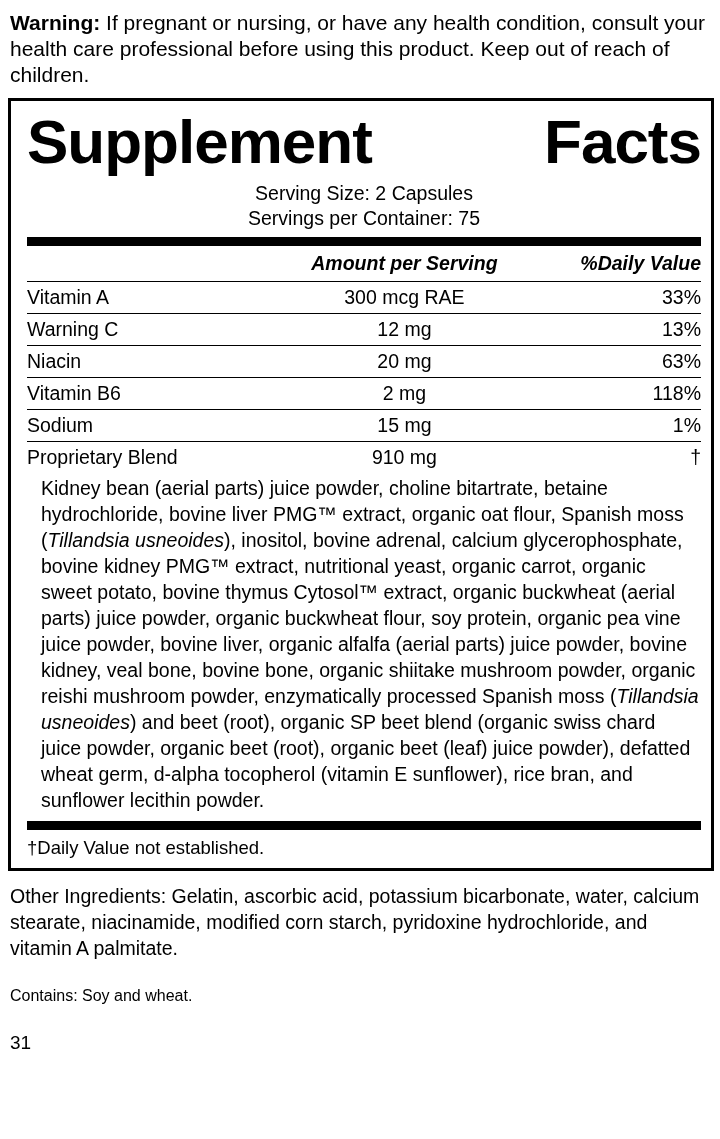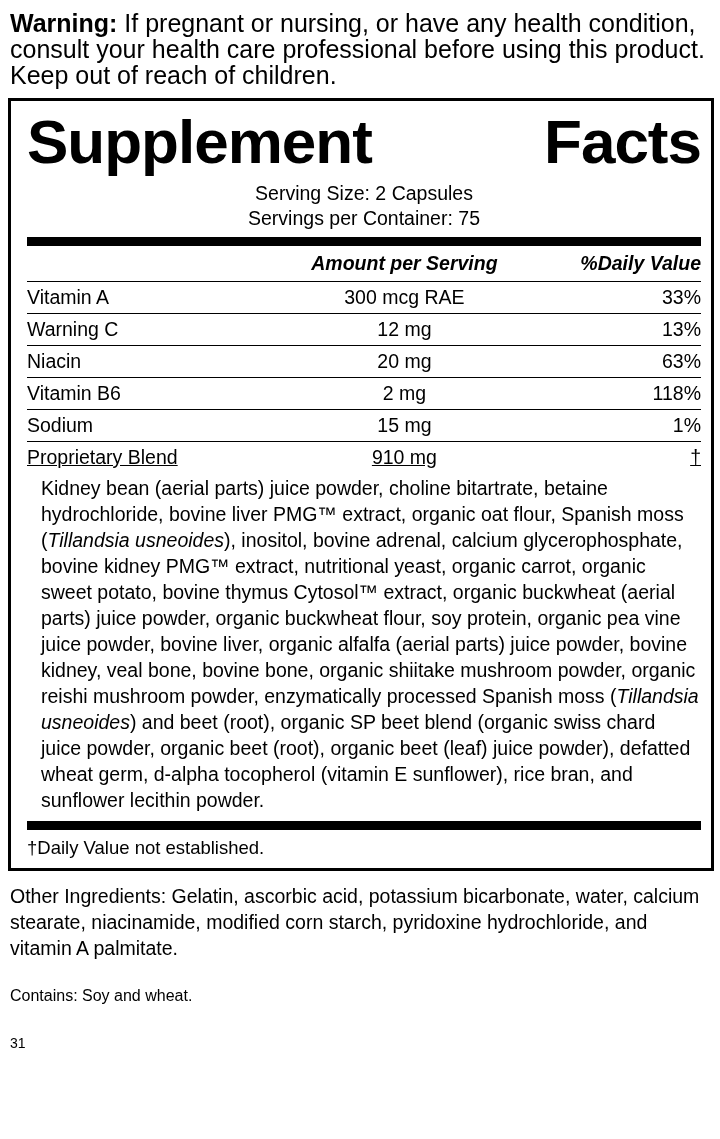--- a/index.html
+++ b/index.html
@@ -17,21 +17,21 @@
   .page {
     width: 720px;
     height: 1139px;
     box-sizing: border-box;
     padding: 8px 8px 0 8px;
     position: relative;
   }
 
   
   .warning {
-    font-size: 25px;
+    font-size: 21px;
     line-height: 26px;
     margin: 2px 16px 10px 2px;
     width: 706px;
   }
   .warning .lead {
     font-weight: bold;
   }
 
   
   .panel {
@@ -82,21 +82,20 @@
   }
   .col-name { text-align: left; width: 38%; }
   .col-amt  { text-align: center; width: 36%; }
   .col-dv   { text-align: right; width: 26%; }
 
   table.facts tbody tr td {
     border-bottom: 1.5px solid #000;
   }
   table.facts tbody tr.no-rule td {
     border-bottom: none;
-    text-decoration: underline;
   }
 
   .blend-desc {
     font-size: 19.5px;
     line-height: 26px;
     padding: 2px 2px 4px 14px;
     text-align: left;
   }
   .blend-desc em { font-style: italic; }
 
@@ -112,21 +111,21 @@
     line-height: 26px;
     margin: 12px 0 0 2px;
     width: 700px;
   }
   .contains {
     font-size: 16px;
     line-height: 26px;
     margin: 22px 0 0 2px;
   }
   .page-num {
-    font-size: 14px;
+    font-size: 19px;
     line-height: 24px;
     margin: 22px 0 7px 2px;
   }
 </style>
 </head>
 <body>
 
 <div class="page">
 
   <div class="warning">

